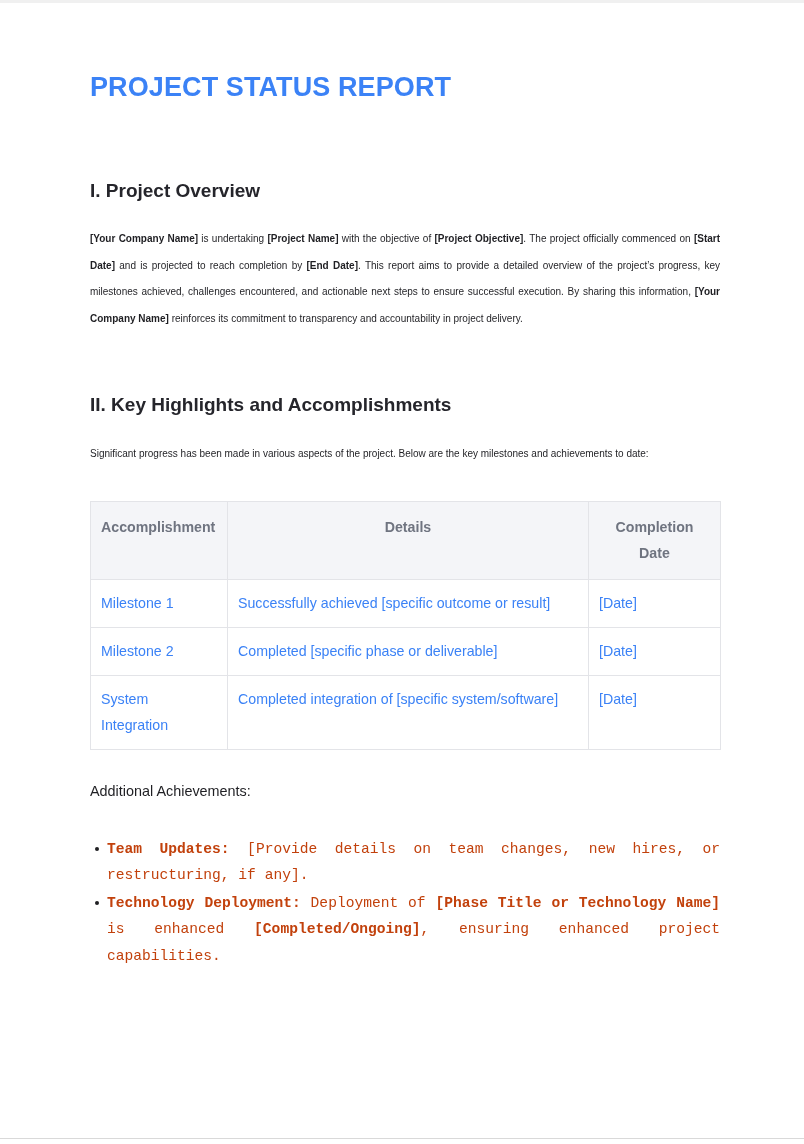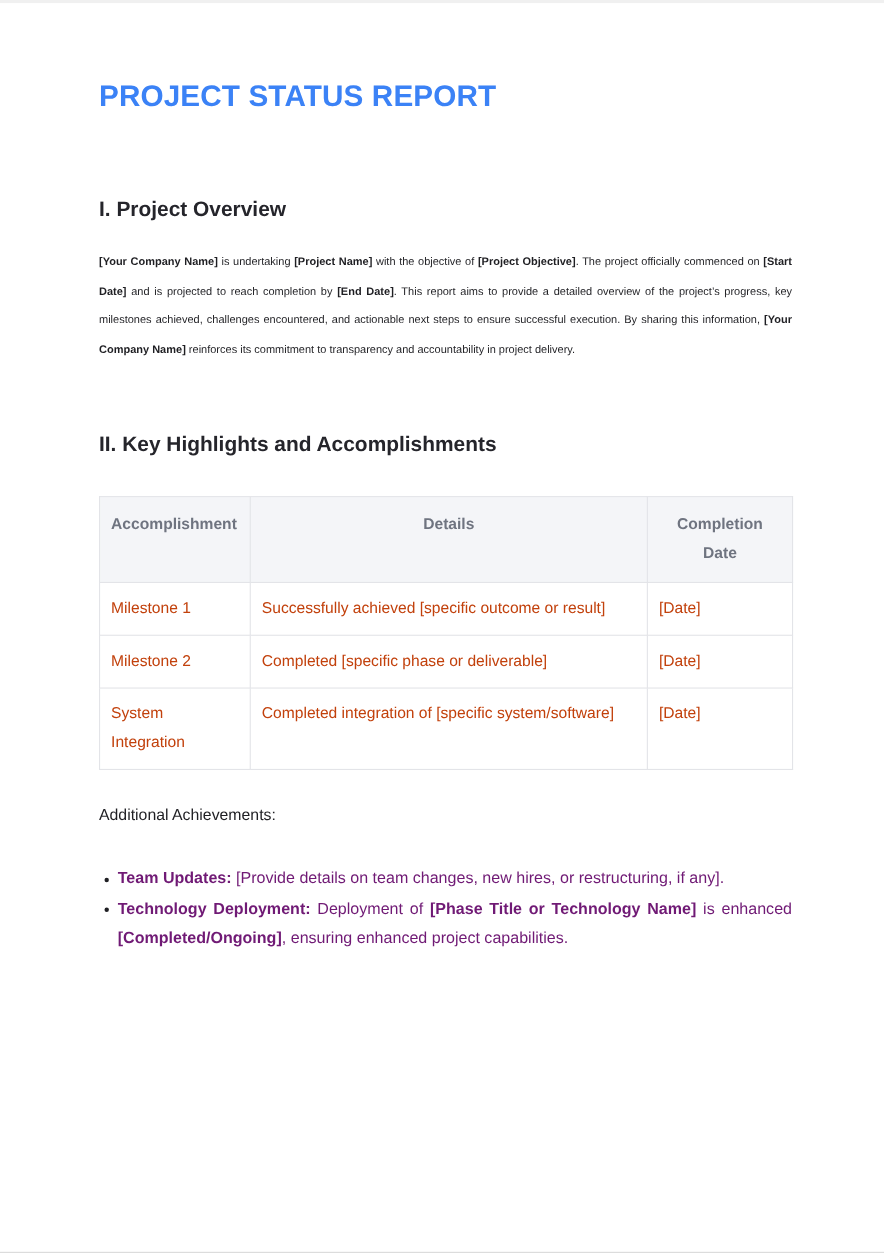--- a/index.html
+++ b/index.html
@@ -94,21 +94,21 @@
   table.accomplishments thead th {
     background: #f4f5f8;
     color: #6f7480;
     font-weight: bold;
     padding: 12px 10px 13px 10px;
   }
   th.col-accomplishment { text-align: left; width: 137px; }
   th.col-details { text-align: center; width: 361px; }
   th.col-date { text-align: center; width: 132px; }
   table.accomplishments tbody td {
-    color: #c2410c;
+    color: #3b82f6;
     font-weight: normal;
     text-align: left;
     padding: 10px 10px 11px 10px;
     background: #ffffff;
   }
   td.cell-accomplishment { width: 137px; }
   td.cell-details { width: 361px; }
   td.cell-date { width: 132px; }
 
   .additional-label {
@@ -124,22 +124,23 @@
     padding: 0;
     padding-top: 32px;
     list-style: none;
   }
   ul.achievement-list li {
     position: relative;
     padding-left: 17px;
     font-size: 14.6px;
     line-height: 26.5px;
     text-align: justify;
-    color: #701a75;
+    color: #c2410c;
     margin-bottom: 1px;
+    font-family: Liberation Mono, monospace;
   }
   ul.achievement-list li::before {
     content: "";
     position: absolute;
     left: 5px;
     top: 11.5px;
     width: 4px;
     height: 4px;
     border-radius: 50%;
     background: #1f1f23;
@@ -155,20 +156,21 @@
   <div class="content">
 
     <h1 class="doc-title">PROJECT STATUS REPORT</h1>
 
     <h2 class="section-heading sec1-heading">I. Project Overview</h2>
 
     <p class="para para-1"><b>[Your Company Name]</b><span> is undertaking </span><b>[Project Name]</b><span> with the objective of </span><b>[Project Objective]</b><span>. The project officially commenced on </span><b>[Start Date]</b><span> and is projected to reach completion by </span><b>[End Date]</b><span>. This report aims to provide a detailed overview of the project’s progress, key milestones achieved, challenges encountered, and actionable next steps to ensure successful execution. By sharing this information, </span><b>[Your Company Name]</b><span> reinforces its commitment to transparency and accountability in project delivery.</span></p>
 
     <h2 class="section-heading sec2-heading">II. Key Highlights and Accomplishments</h2>
 
+    <p class="para para-2">Significant progress has been made in various aspects of the project. Below are the key milestones and achievements to date:</p>
 
     <table class="accomplishments">
       <thead>
         <tr>
           <th class="col-accomplishment">Accomplishment</th>
           <th class="col-details">Details</th>
           <th class="col-date">Completion Date</th>
         </tr>
       </thead>
       <tbody>

